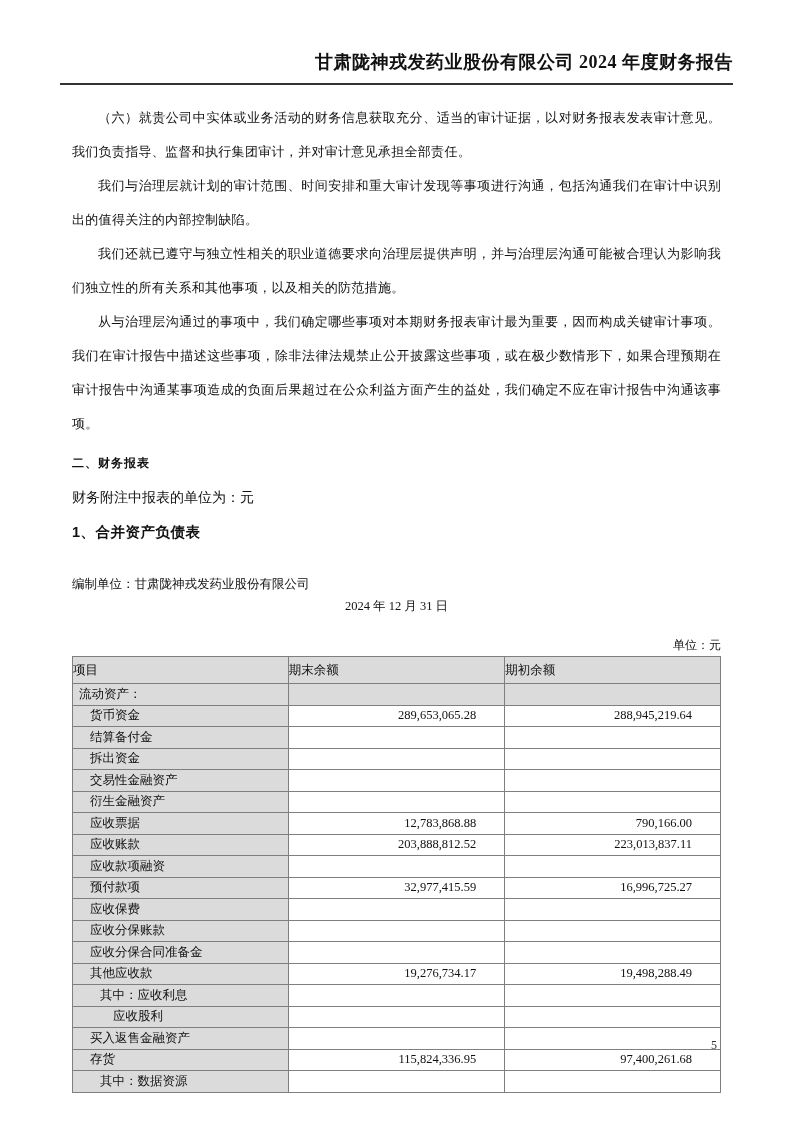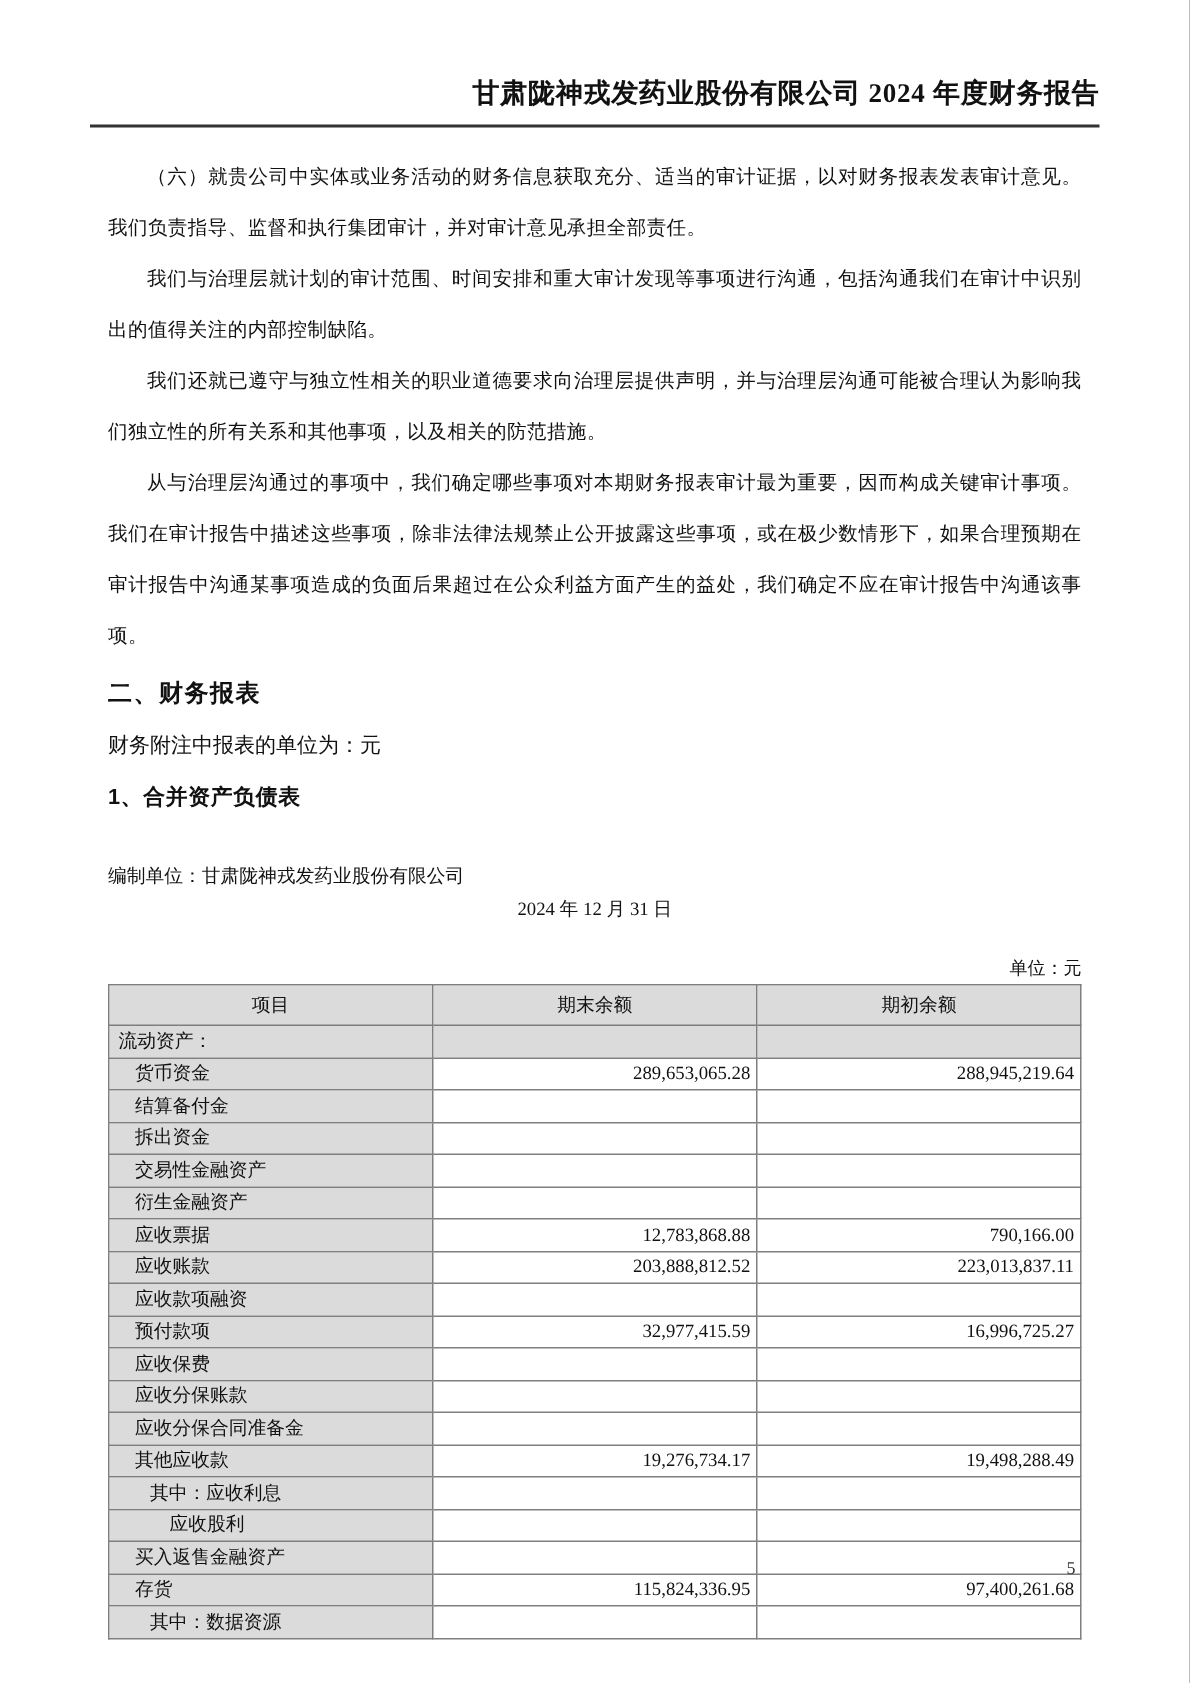--- a/index.html
+++ b/index.html
@@ -25,21 +25,21 @@
     position:absolute; top:101px; left:72px; width:649px;
   }
   .body-para {
     font-size:13px; line-height:34px;
     text-align:justify;
     text-indent:2em;
     letter-spacing:0.3px;
   }
   .sec-heading {
     font-family:"Liberation Sans","DejaVu Sans",sans-serif;
-    font-size:16px; font-weight:bold;
+    font-size:12px; font-weight:bold;
     line-height:36px; margin-top:4px;
     letter-spacing:1px;
   }
   .unit-note {
     font-size:14px; line-height:34px;
   }
   .sub-heading {
     font-family:"Liberation Sans","DejaVu Sans",sans-serif;
     font-size:14.5px; font-weight:bold;
     line-height:34px;
@@ -56,27 +56,27 @@
     font-size:12.5px;
   }
   table.balance-sheet th,
   table.balance-sheet td {
     border:1px solid #7f7f7f;
     overflow:hidden; white-space:nowrap;
   }
   table.balance-sheet th {
     background:#dbdbdb;
     font-weight:normal;
-    text-align:center;
+    text-align:left;
     height:27px;
   }
   table.balance-sheet td { height:21.5px; }
   td.item-cell { background:#dbdbdb; padding-left:6px; }
   tr.section-row td { background:#dbdbdb; }
-  td.num-cell { background:#ffffff; text-align:right; padding-right:4px; }
+  td.num-cell { background:#ffffff; text-align:right; padding-right:28px; }
   tr.indent-1 td.item-cell { padding-left:17px; }
   tr.indent-2 td.item-cell { padding-left:27px; }
   tr.indent-3 td.item-cell { padding-left:40px; }
 
   .page-number {
     position:absolute; top:1038px; right:76px;
     font-size:12px; color:#333;
   }
 </style>
 </head>

